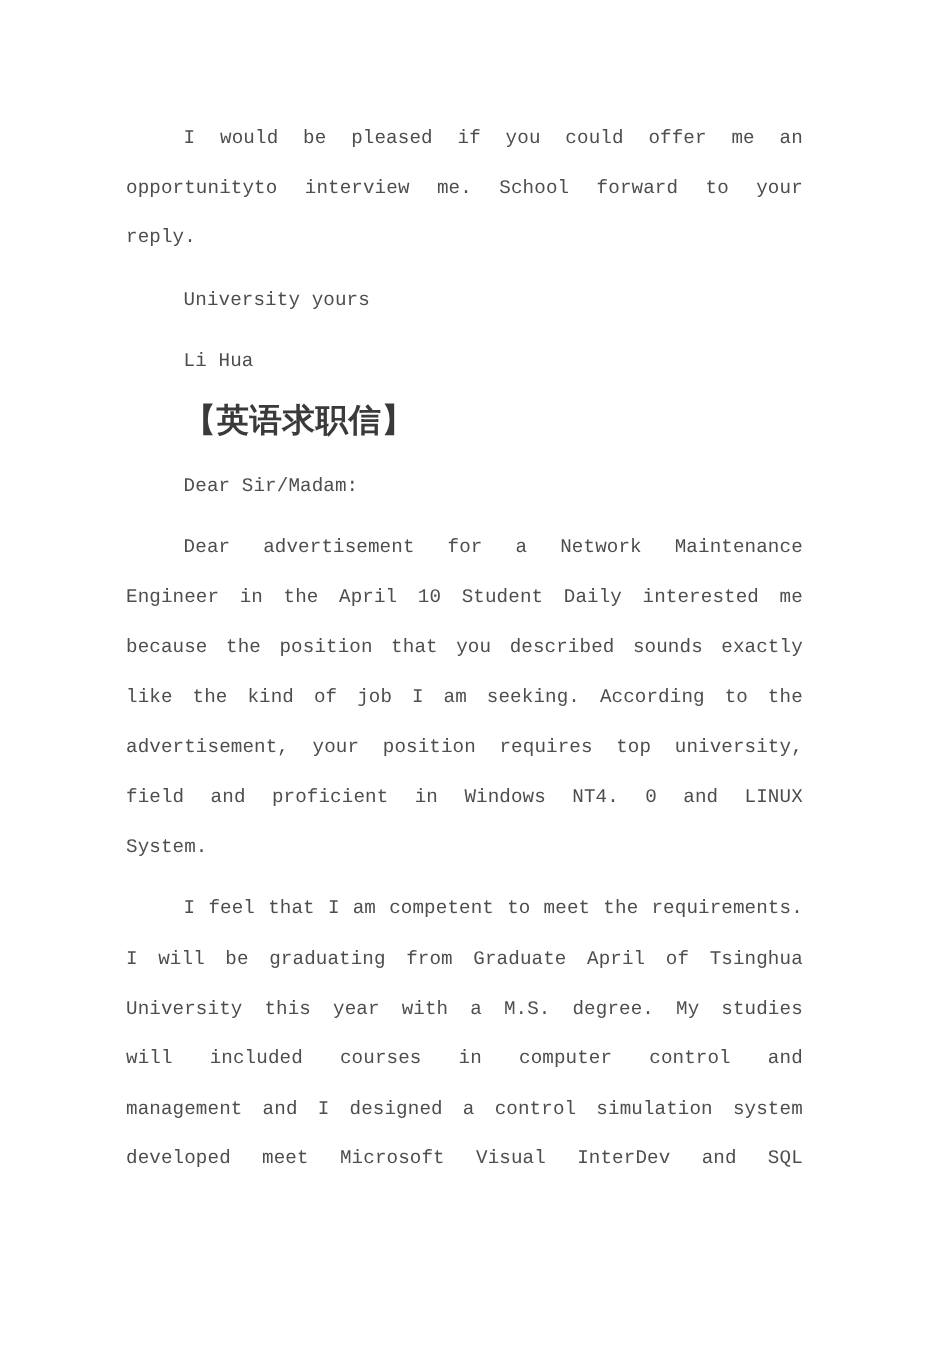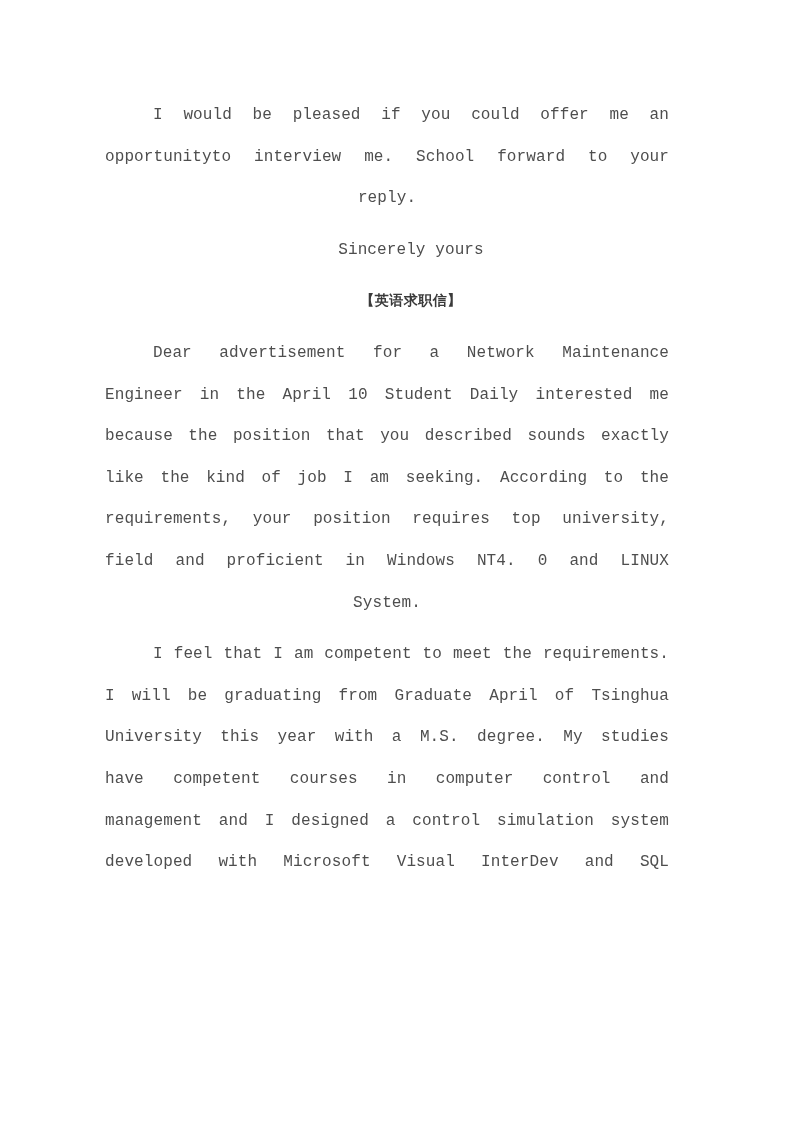--- a/index.html
+++ b/index.html
@@ -27,65 +27,71 @@
     left: 105px;
     top: 95px;
     width: 564px;
   }
   .paragraph {
     margin-bottom: 10px;
   }
   .line {
     font-size: 16px;
     line-height: 41.6px;
-    text-align: center;
+    text-align: left;
     white-space: normal;
     letter-spacing: 0.1px;
   }
   .line.just {
     text-align: justify;
     text-align-last: justify;
   }
   .line.indent {
     padding-left: 48px;
   }
   .paragraph.heading .line {
-    font-size: 14px;
+    font-size: 27px;
     font-weight: 700;
     color: var(--heading-color);
     letter-spacing: 0.5px;
   }
 </style>
 </head>
 <body>
 
 <div class="page">
   <div class="doc-body">
       <div class="paragraph">
         <div class="line just indent">I would be pleased if you could offer me an</div>
         <div class="line just">opportunityto interview me. School forward to your</div>
         <div class="line">reply.</div>
       </div>
       <div class="paragraph">
-        <div class="line indent">Sincerely yours</div>
+        <div class="line indent">University yours</div>
+      </div>
+      <div class="paragraph">
+        <div class="line indent">Li Hua</div>
       </div>
       <div class="paragraph heading">
         <div class="line indent">【英语求职信】</div>
+      </div>
+      <div class="paragraph">
+        <div class="line indent">Dear Sir/Madam:</div>
       </div>
       <div class="paragraph">
         <div class="line just indent">Dear advertisement for a Network Maintenance</div>
         <div class="line just">Engineer in the April 10 Student Daily interested me</div>
         <div class="line just">because the position that you described sounds exactly</div>
         <div class="line just">like the kind of job I am seeking. According to the</div>
-        <div class="line just">requirements, your position requires top university,</div>
+        <div class="line just">advertisement, your position requires top university,</div>
         <div class="line just">field and proficient in Windows NT4. 0 and LINUX</div>
         <div class="line">System.</div>
       </div>
       <div class="paragraph">
         <div class="line just indent">I feel that I am competent to meet the requirements.</div>
         <div class="line just">I will be graduating from Graduate April of Tsinghua</div>
         <div class="line just">University this year with a M.S. degree. My studies</div>
-        <div class="line just">have competent courses in computer control and</div>
+        <div class="line just">will included courses in computer control and</div>
         <div class="line just">management and I designed a control simulation system</div>
-        <div class="line just">developed with Microsoft Visual InterDev and SQL</div>
+        <div class="line just">developed meet Microsoft Visual InterDev and SQL</div>
       </div>
     </div>
 </div>
 
 </body></html>

